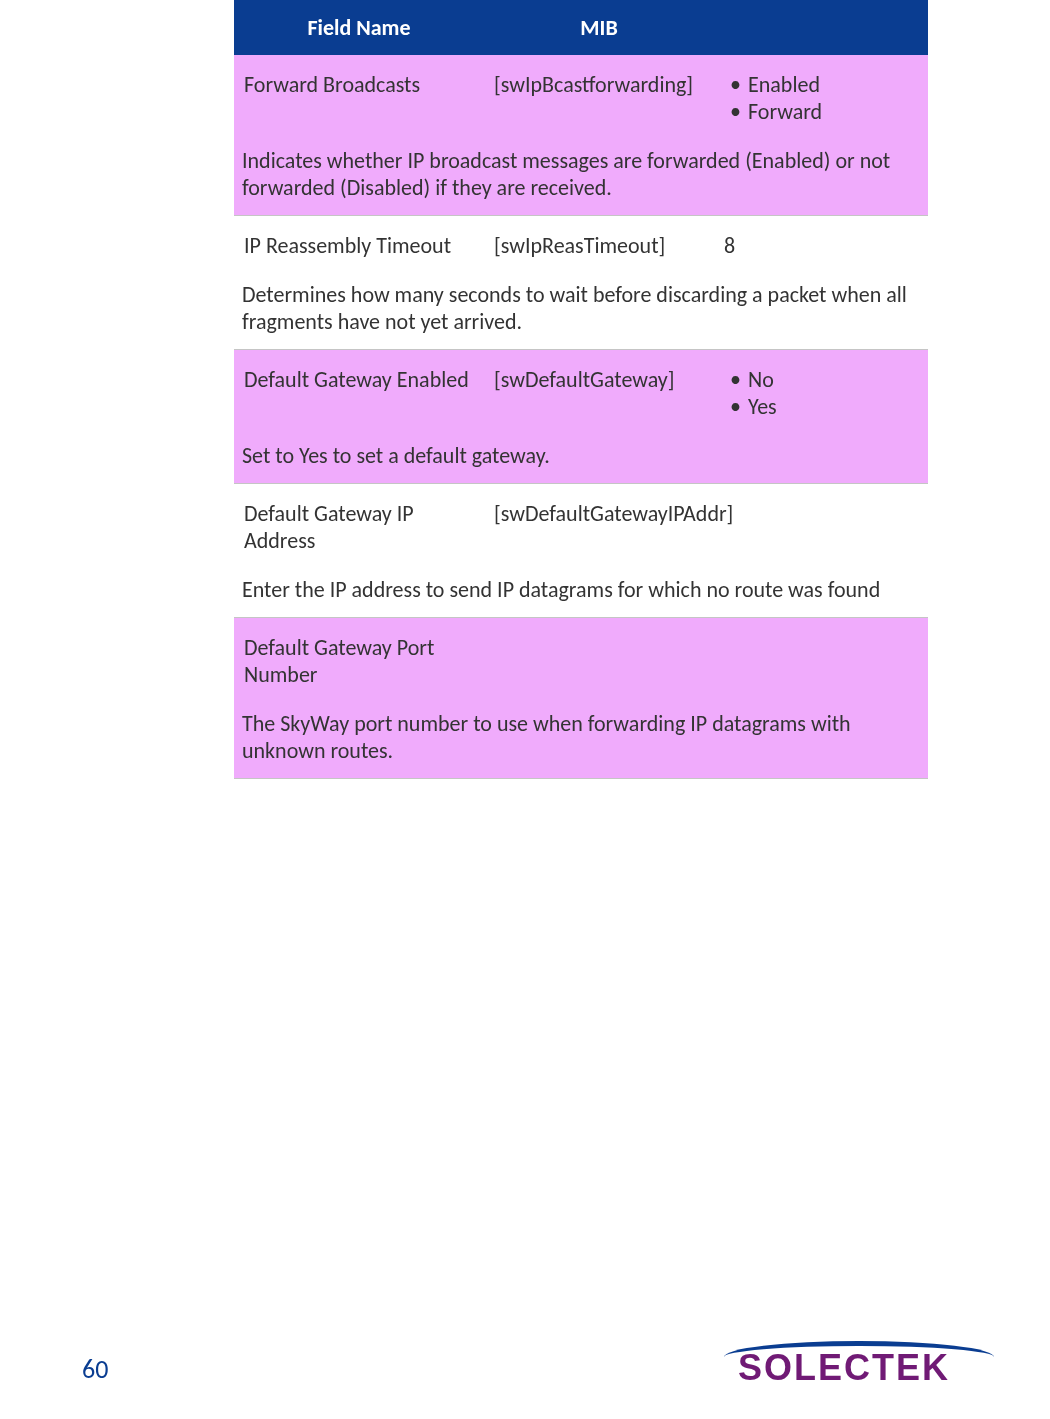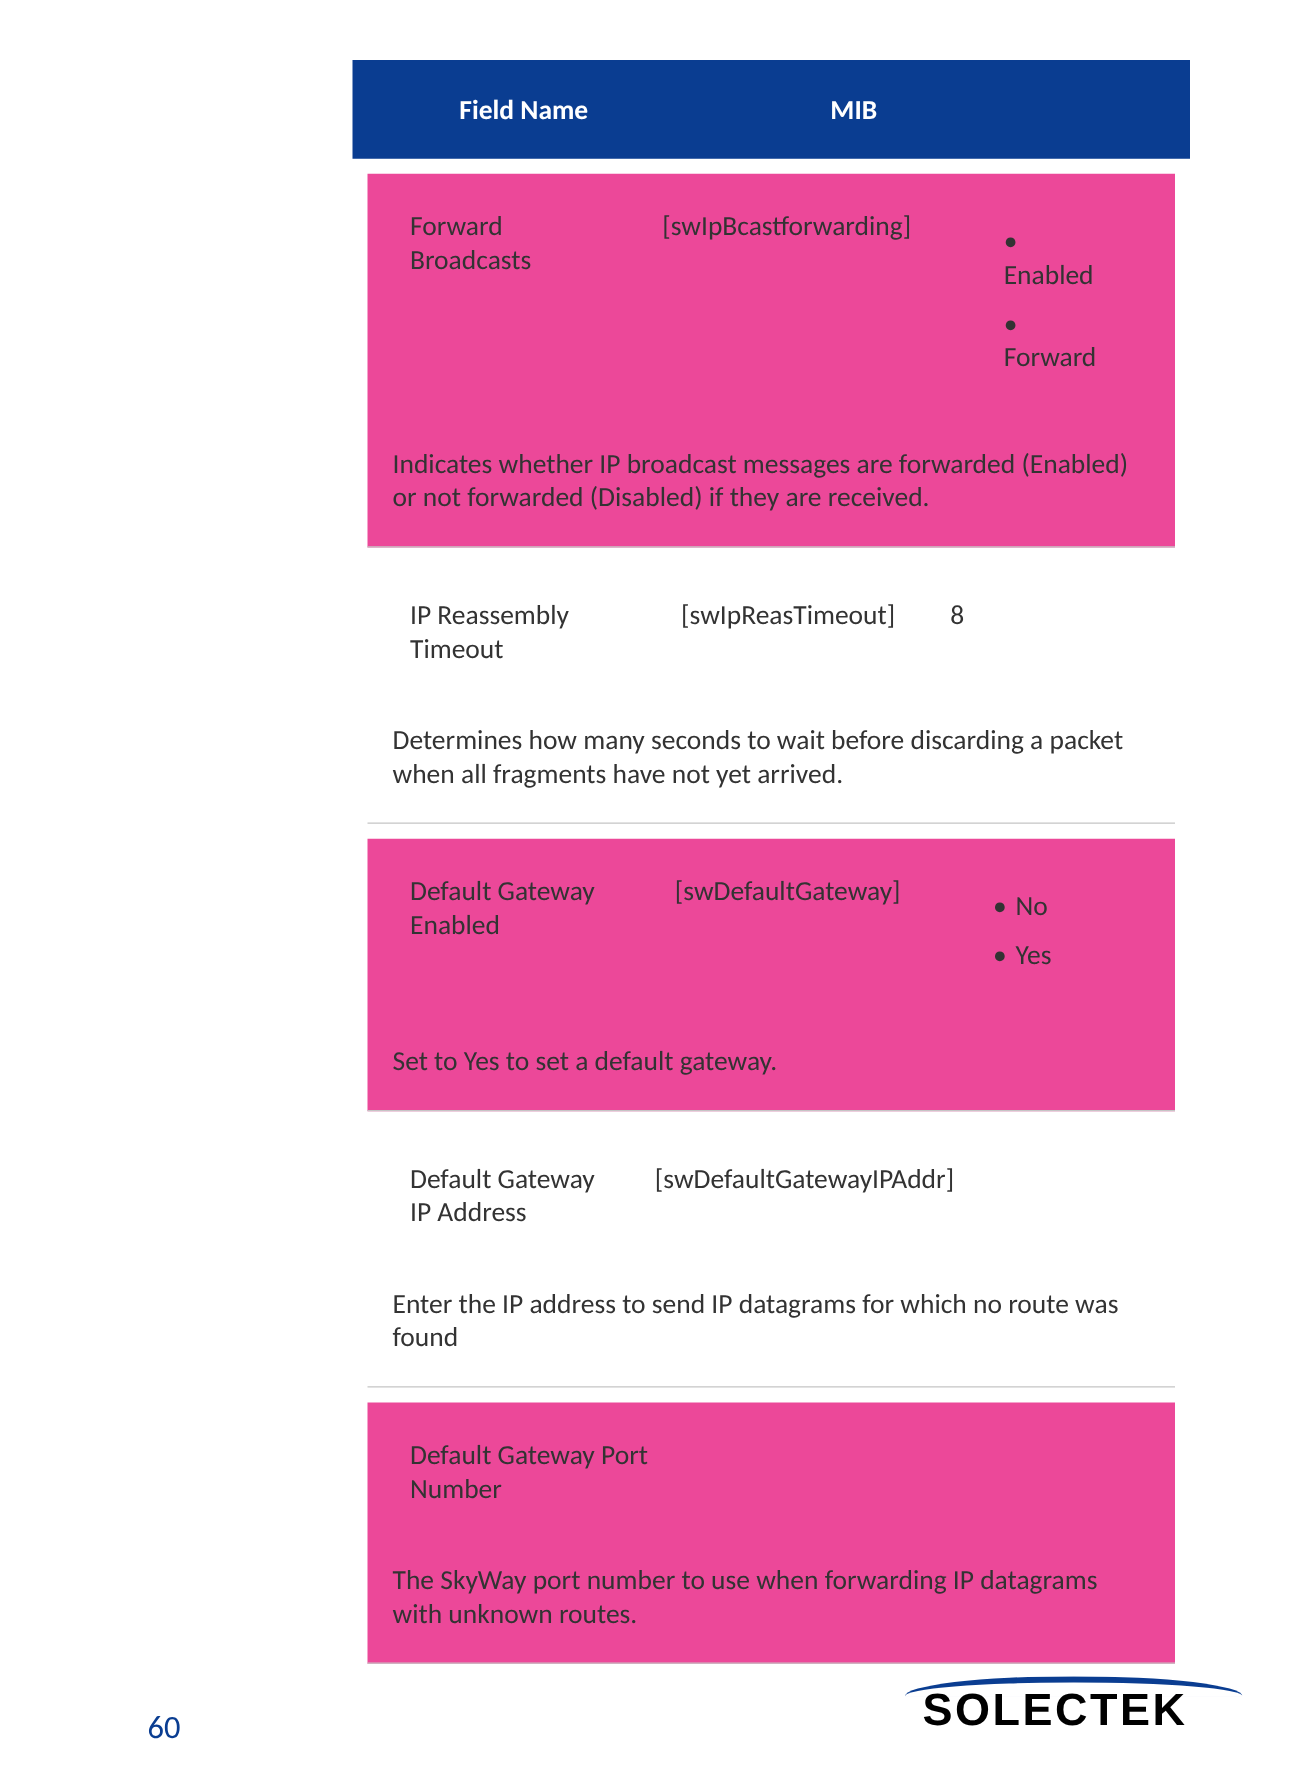--- a/index.html
+++ b/index.html
@@ -1,15 +1,15 @@
 <!DOCTYPE html>
 <html><head>
   <meta charset="utf-8">
   <style>
-    * { margin: 12px; padding: 0; box-sizing: border-box; }
+    * { margin: 0; padding: 0; box-sizing: border-box; }
     body {
       width: 1050px;
       height: 1419px;
       font-family: "Gill Sans", "Gill Sans MT", Calibri, sans-serif;
       font-size: 22px;
       color: #333;
       position: relative;
       background: #fff;
     }
     .content {
@@ -29,21 +29,21 @@
     .col1 { width: 250px; padding: 8px 10px; }
     .col2 { width: 230px; padding: 8px 10px; }
     .col3 { width: 214px; padding: 8px 10px; }
     .header-row .col1, .header-row .col2, .header-row .col3 {
       padding: 4px 10px;
       display: flex;
       align-items: center;
       justify-content: center;
     }
     .group { border-bottom: 1px solid #c5c5c5; }
-    .group.shaded { background: #ec4899; }
+    .group.shaded { background: #f0abfc; }
     .row {
       display: flex;
       align-items: flex-start;
       padding-top: 8px;
     }
     .desc {
       padding: 14px 10px 14px 8px;
     }
     ul.settings {
       list-style: none;
@@ -59,21 +59,21 @@
       position: absolute;
       left: 82px;
       bottom: 34px;
       color: #0a3d91;
       font-size: 26px;
     }
     .logo {
       position: absolute;
       right: 100px;
       bottom: 30px;
-      color: #000000;
+      color: #701a75;
       font-family: "Arial Black", Arial, sans-serif;
       font-weight: 900;
       letter-spacing: 2px;
       font-size: 36px;
     }
     .logo .swoosh {
       position: absolute;
       top: -6px;
       left: -14px;
       width: 270px;

